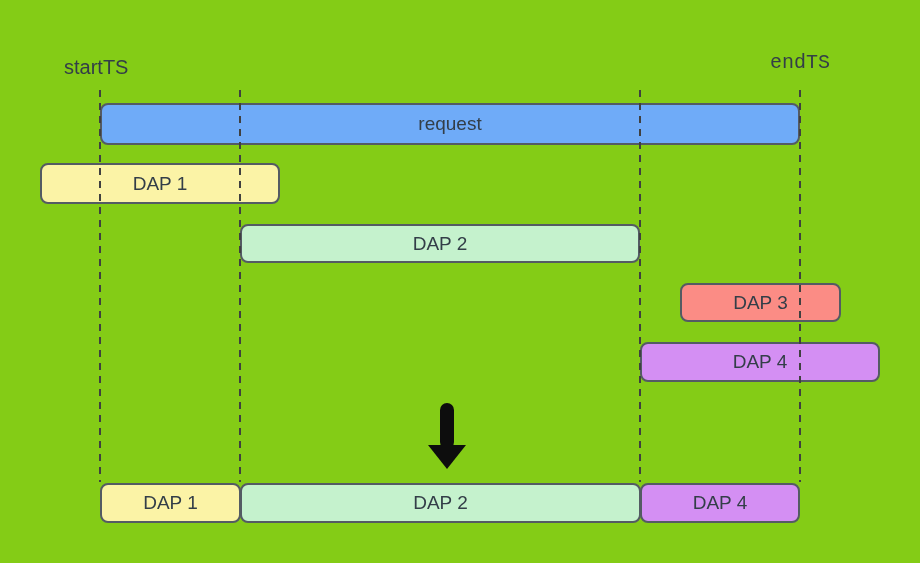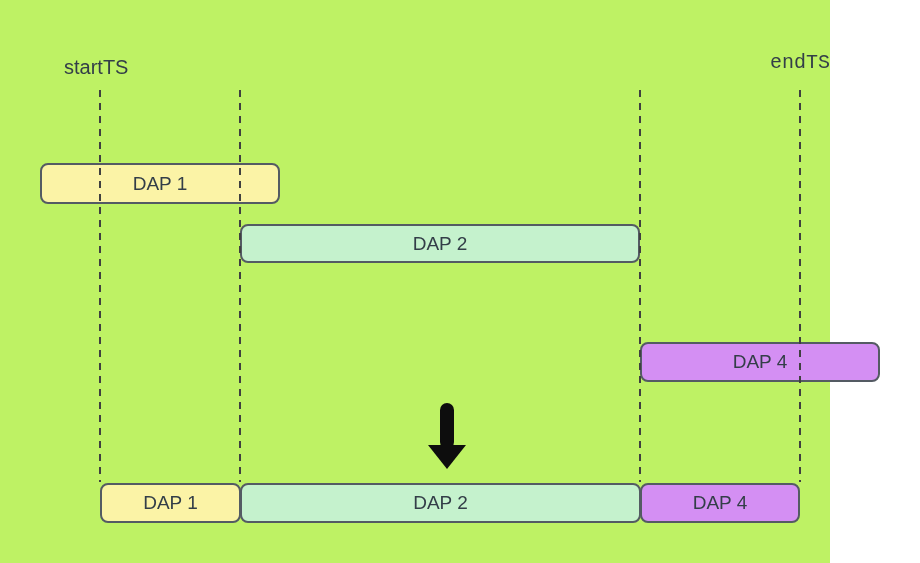--- a/index.html
+++ b/index.html
@@ -6,23 +6,23 @@
     margin: 0;
     padding: 0;
     width: 920px;
     height: 563px;
     background: #ffffff;
     font-family: "Liberation Sans", sans-serif;
     overflow: hidden;
   }
   .canvas {
     position: relative;
-    width: 830px;
+    width: 920px;
     height: 563px;
-    background: #bef264;
+    background: #84cc16;
   }
   .ts-label {
     position: absolute;
     font-size: 20px;
     color: #333e48;
     white-space: nowrap;
     z-index: 6;
   }
   .ts-label.start { left: 64px;  top: 56px; }
   .ts-label.end   { left: 770px; top: 51px; font-family: Liberation Mono, monospace; }
@@ -75,29 +75,35 @@
 <div class="canvas">
 
   <div class="ts-label start">startTS</div>
   <div class="ts-label end">endTS</div>
 
   <div class="vline" style="left:99px"></div>
   <div class="vline" style="left:239px"></div>
   <div class="vline" style="left:639px"></div>
   <div class="vline" style="left:799px"></div>
 
+  <div class="bar request" style="background-color: rgb(111, 171, 248);">
+    <span>request</span>
+  </div>
 
   <div class="bar dap1" style="background-color: rgb(251, 243, 166);">
     <span>DAP 1</span>
   </div>
 
   <div class="bar dap2" style="background-color: rgb(197, 242, 205);">
     <span>DAP 2</span>
   </div>
 
+  <div class="bar dap3" style="background-color: rgb(251, 140, 133);">
+    <span>DAP 3</span>
+  </div>
 
   <div class="bar dap4" style="background-color: rgb(212, 143, 243);">
     <span>DAP 4</span>
   </div>
 
   <svg class="arrow" width="44" height="70" viewBox="0 0 44 70">
     <rect x="15" y="2" width="14" height="46" rx="7" fill="#0d0d0d"></rect>
     <polygon points="3,44 41,44 22,68" fill="#0d0d0d"></polygon>
   </svg>
 

